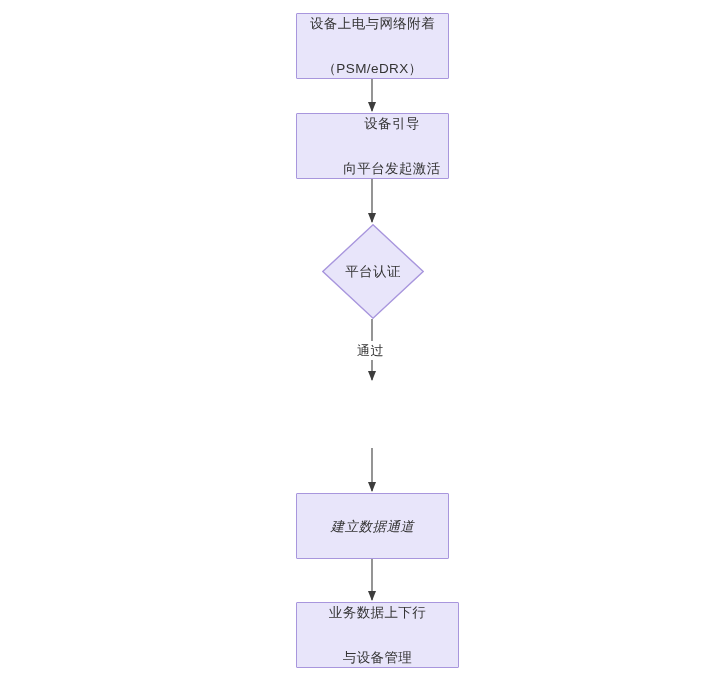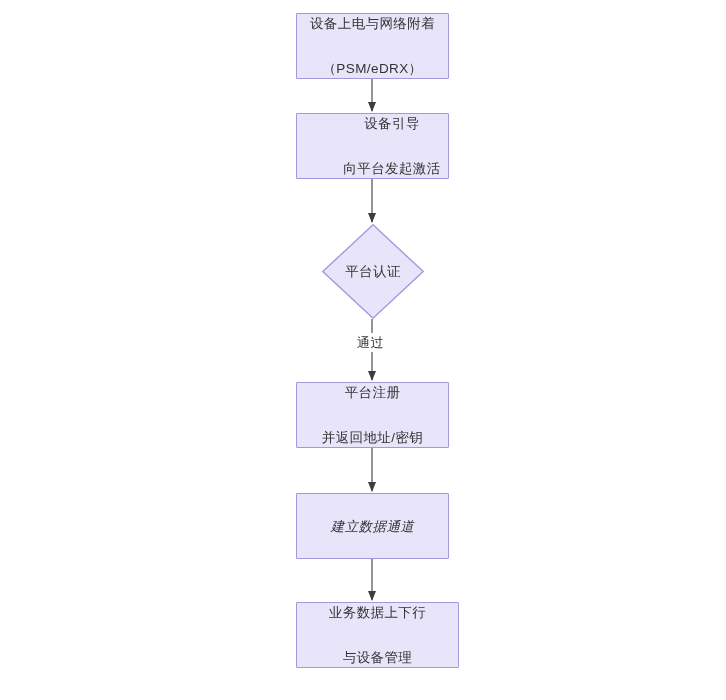--- a/index.html
+++ b/index.html
@@ -108,21 +108,21 @@
 
     <line x1="372" y1="179" x2="372" y2="222" stroke="#3d3d3d" stroke-width="1.1" marker-end="url(#arrowhead)"></line>
 
     <line x1="372" y1="319" x2="372" y2="380" stroke="#3d3d3d" stroke-width="1.1" marker-end="url(#arrowhead)"></line>
 
     <line x1="372" y1="448" x2="372" y2="491" stroke="#3d3d3d" stroke-width="1.1" marker-end="url(#arrowhead)"></line>
 
     <line x1="372" y1="559" x2="372" y2="600" stroke="#3d3d3d" stroke-width="1.1" marker-end="url(#arrowhead)"></line>
   </svg>
 
-  <div class="edge-label" style="left:354px; top:333px;">通过</div>
+  <div class="edge-label" style="left:354px; top:341px;">通过</div>
 
   <div class="node node-rect" style="left:296px; top:13px; width:153px; height:66px;">
     <div class="node-text-wrap">
       <span class="node-line">设备上电与网络附着</span>
       <span class="node-line">（PSM/eDRX）</span>
     </div>
   </div>
 
   <div class="node node-rect" style="left:296px; top:113px; width:153px; height:66px;padding-left:39px;">
     <div class="node-text-wrap">
@@ -133,26 +133,20 @@
 
   <div class="node node-diamond" style="left:322px; top:224px; width:102px; height:95px;">
     <svg class="diamond-shape" viewBox="0 0 102 95" preserveAspectRatio="none" xmlns="http://www.w3.org/2000/svg">
       <polygon points="51,0.8 101.2,47.5 51,94.2 0.8,47.5" fill="#e8e5fa" stroke="#a896dd" stroke-width="1.4"></polygon>
     </svg>
     <div class="node-text-wrap">
       <span class="node-line">平台认证</span>
     </div>
   </div>
 
-  <div class="node node-rect" style="left:296px; top:382px; width:153px; height:66px;">
-    <div class="node-text-wrap">
-      <span class="node-line">平台注册</span>
-      <span class="node-line">并返回地址/密钥</span>
-    </div>
-  </div>
 
   <div class="node node-rect" style="left:296px; top:493px; width:153px; height:66px;font-style:italic;">
     <div class="node-text-wrap">
       <span class="node-line">建立数据通道</span>
     </div>
   </div>
 
   <div class="node node-rect" style="left:296px; top:602px; width:163px; height:66px;">
     <div class="node-text-wrap">
       <span class="node-line">业务数据上下行</span>

